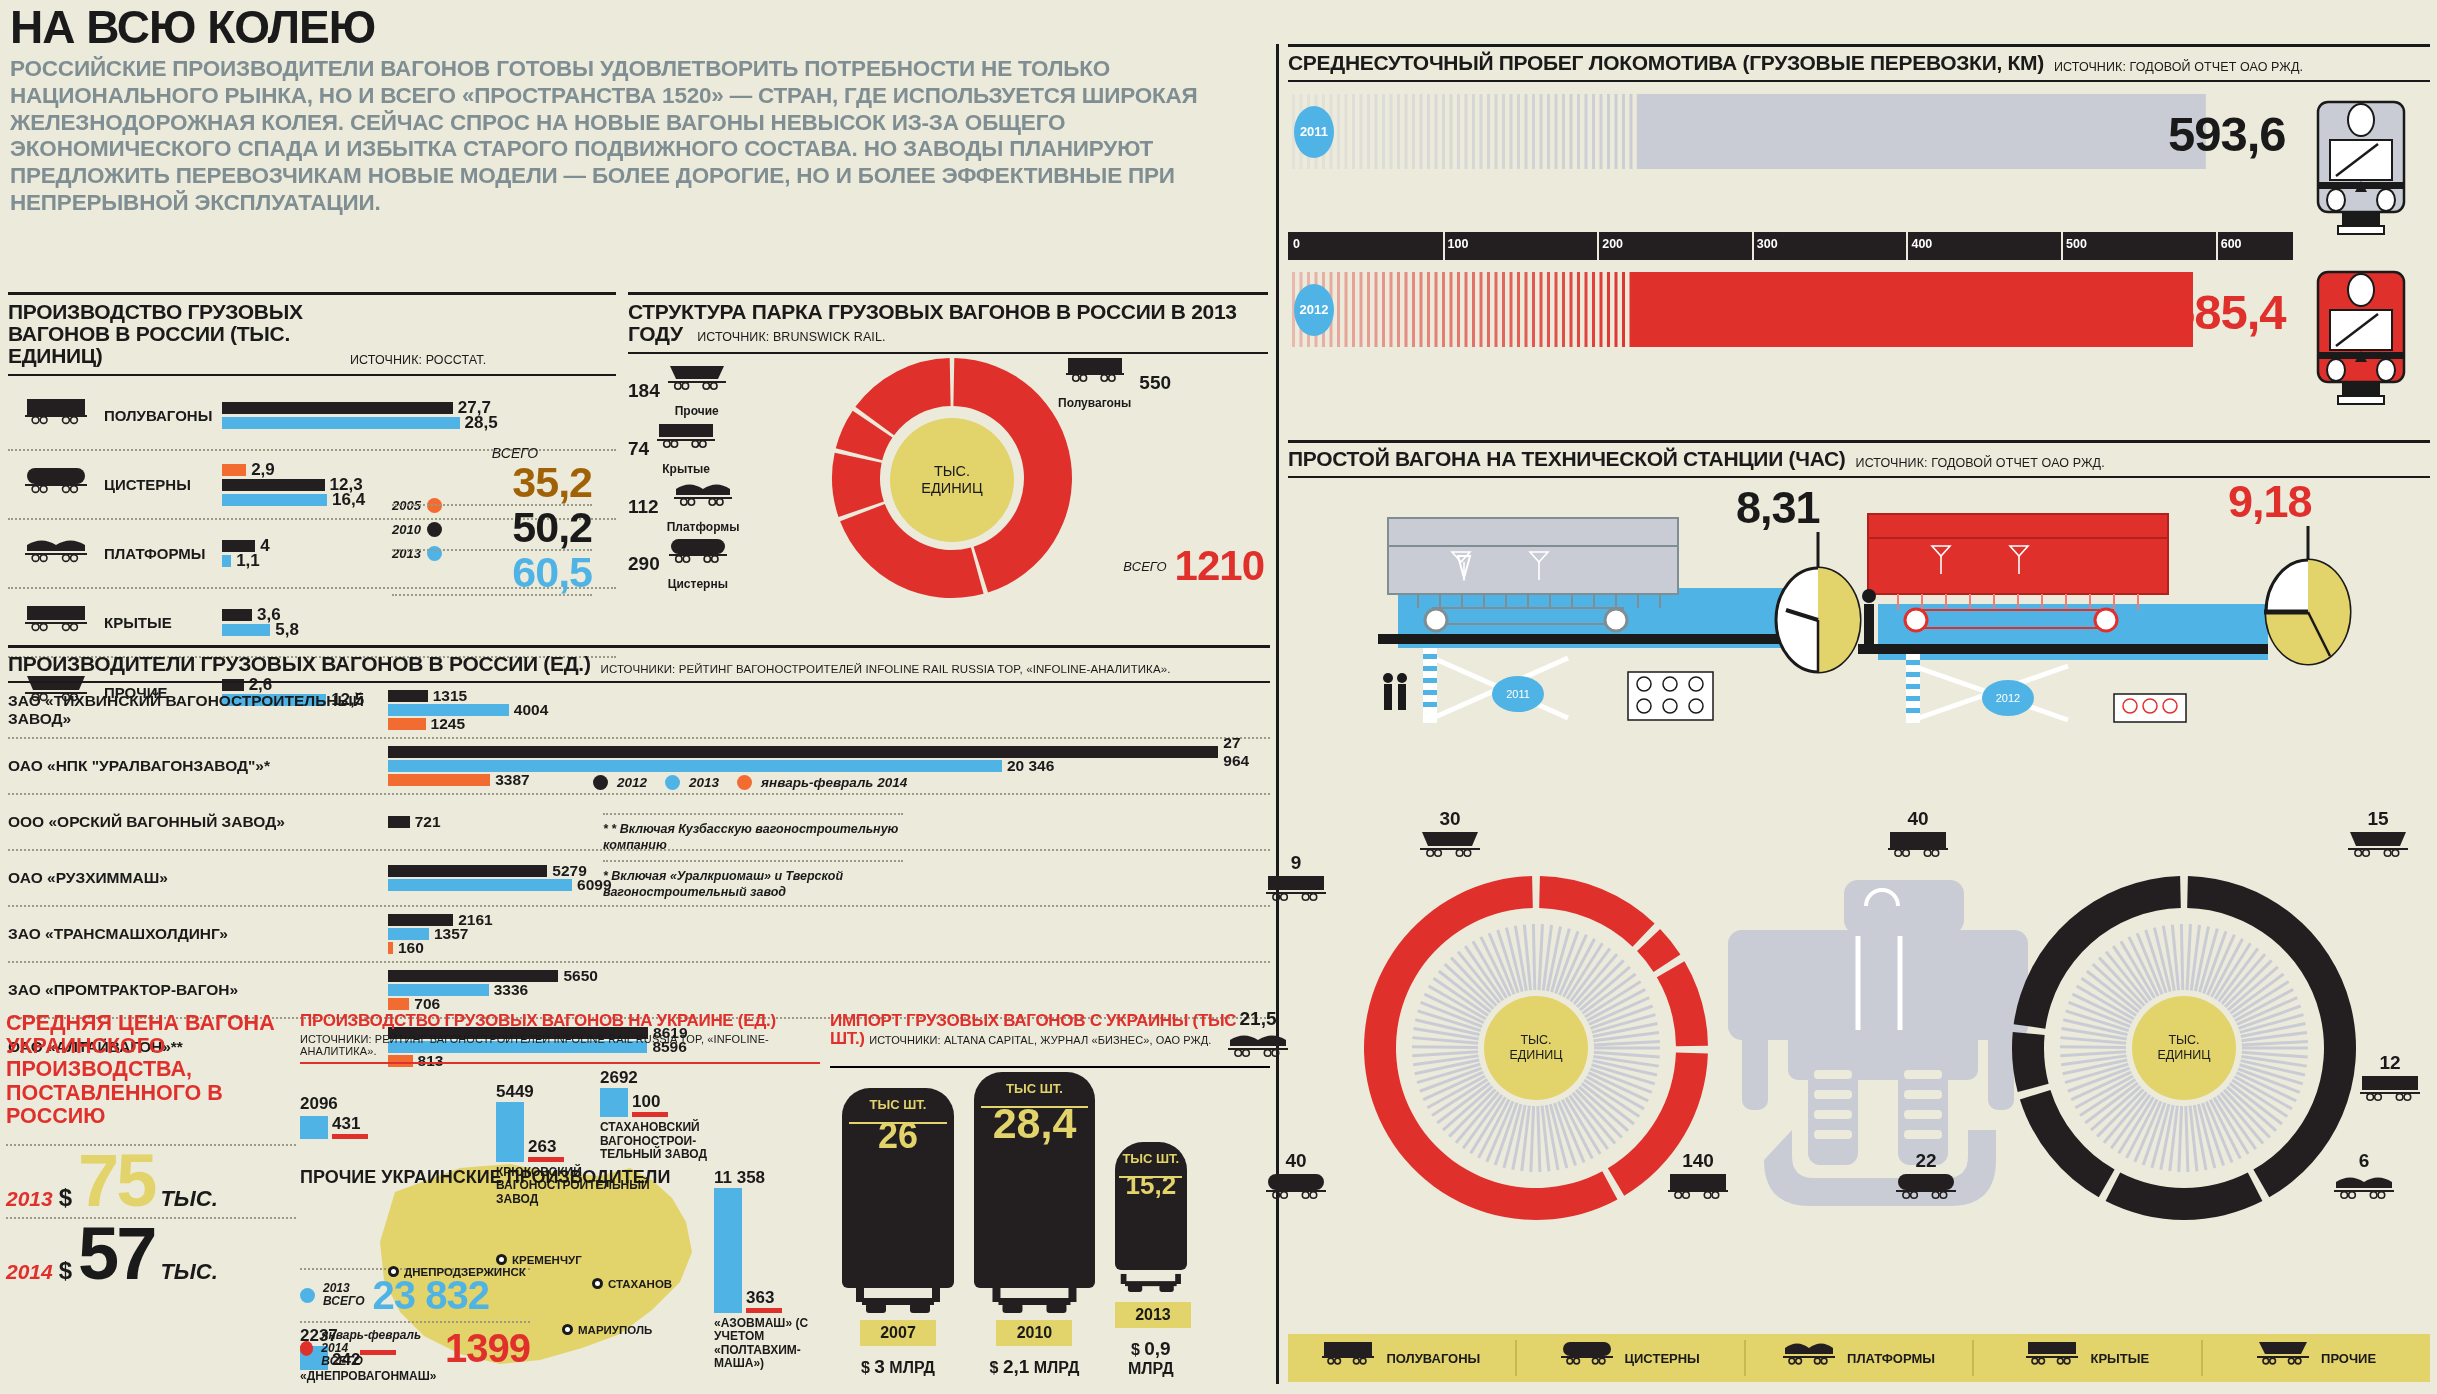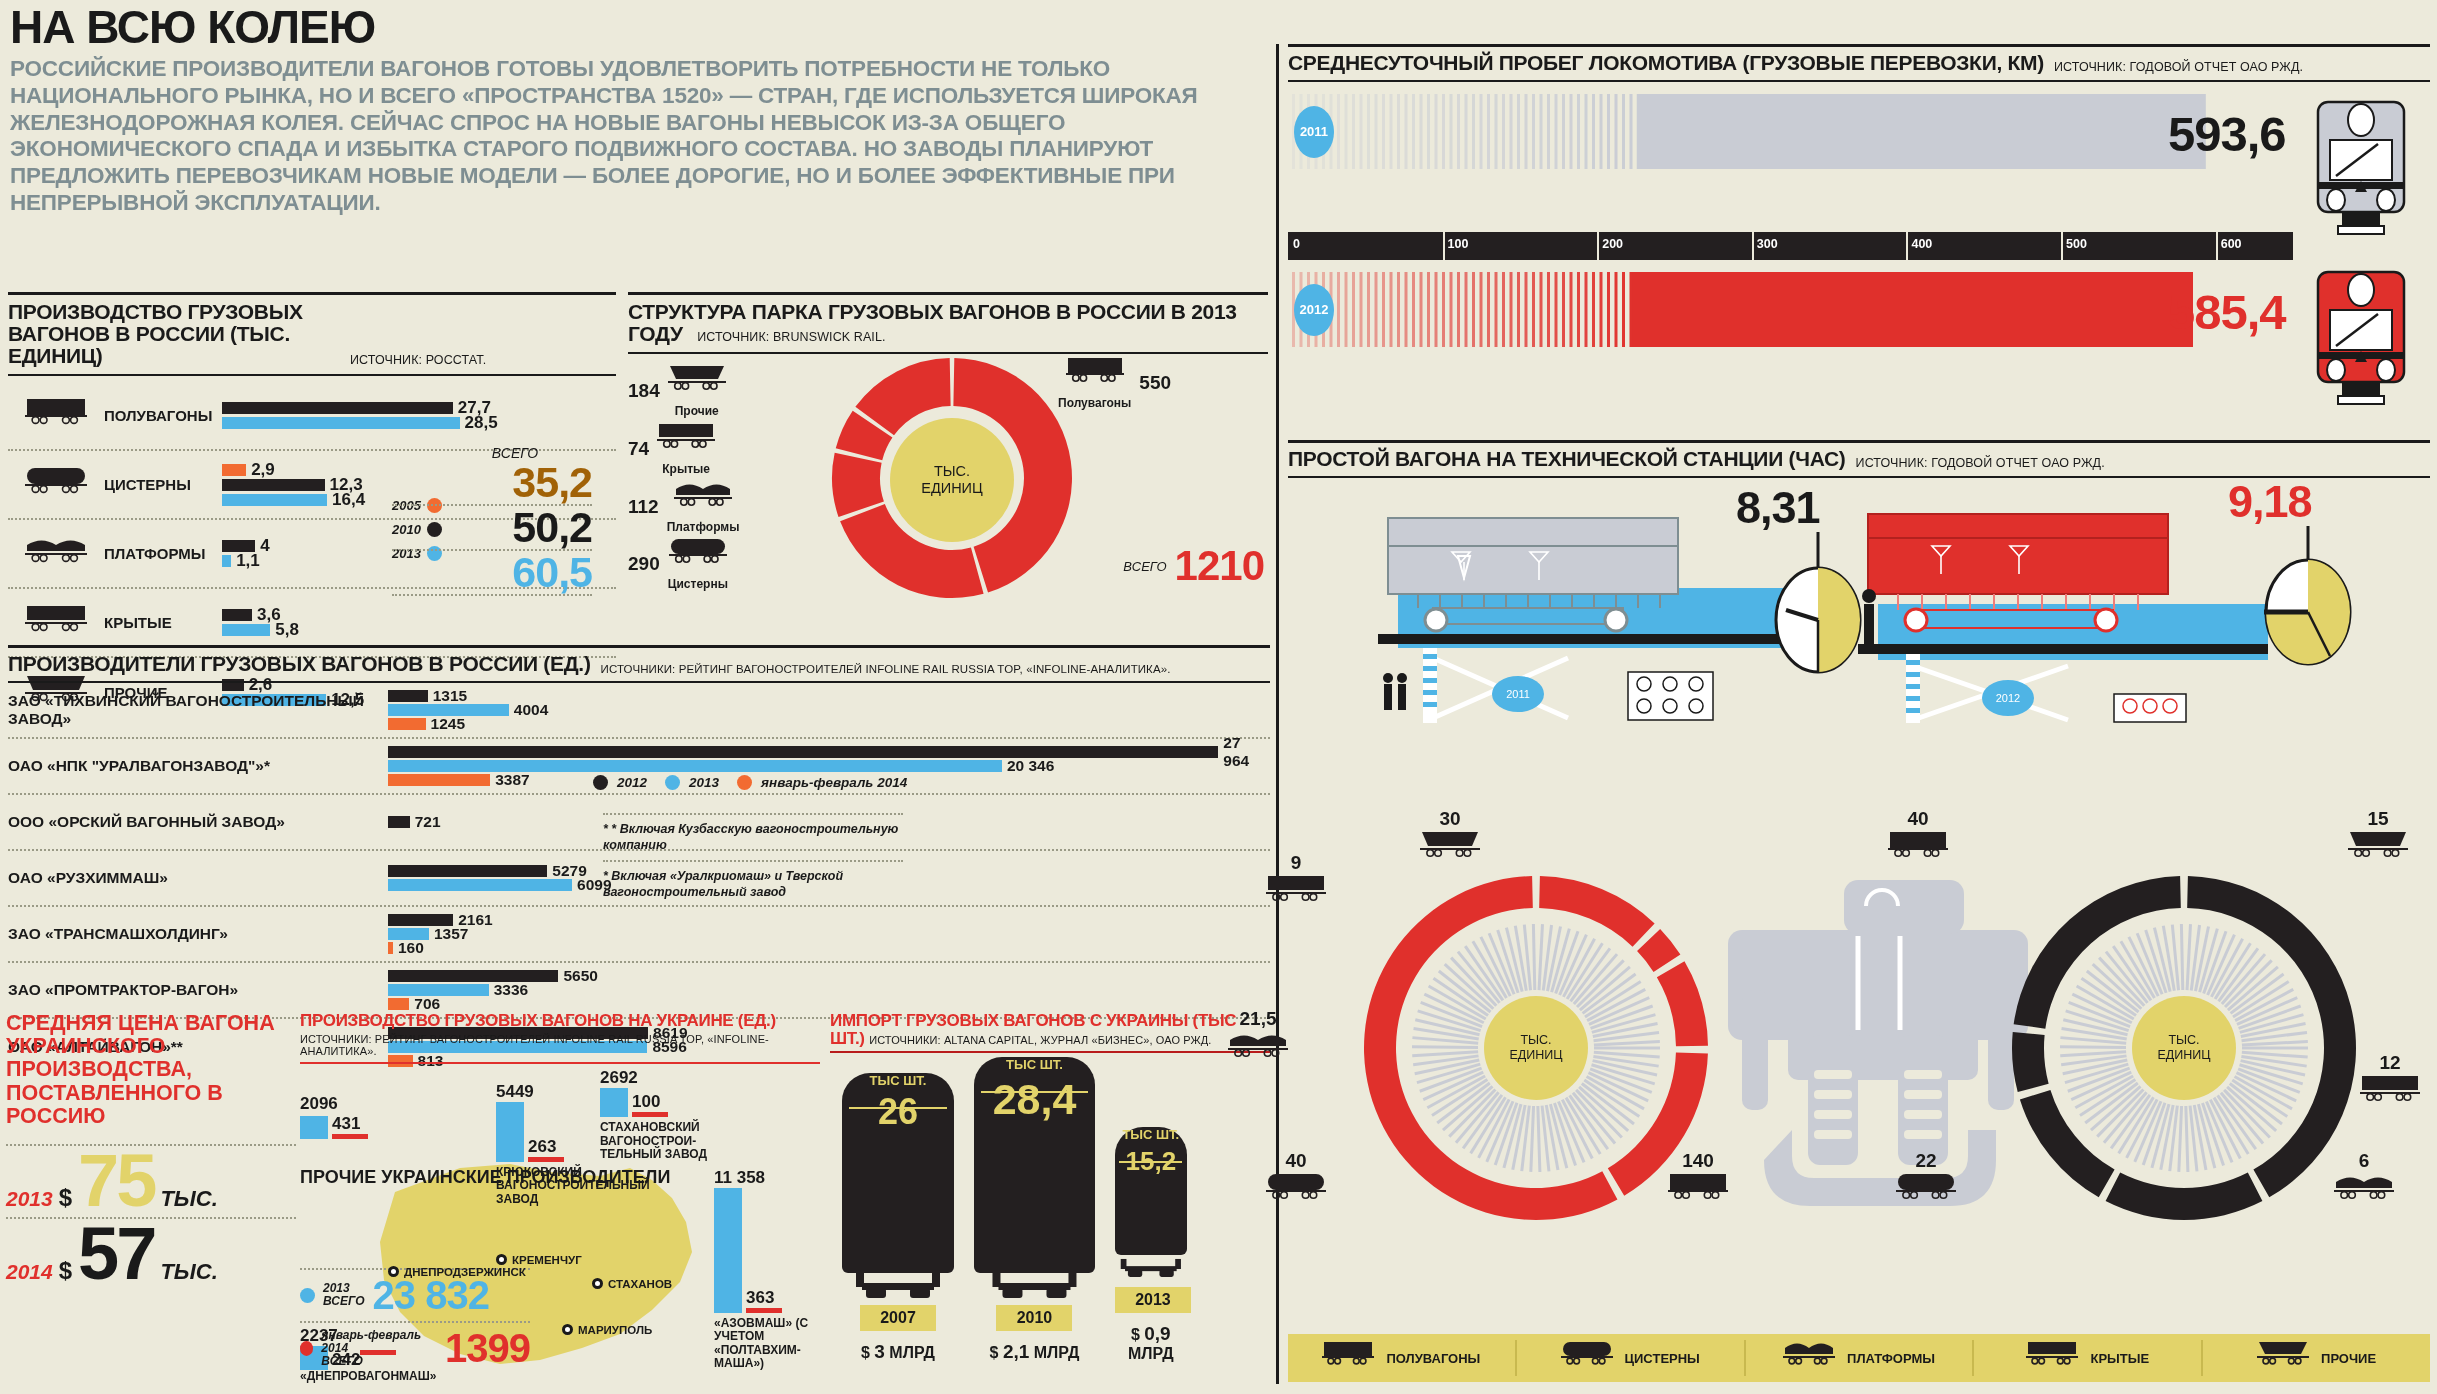--- a/index.html
+++ b/index.html
@@ -98,25 +98,25 @@
   #ukr-other { position:absolute; left:0; top:96px; font-size:18px; font-weight:bold; text-transform:uppercase; line-height:1.1;}
   #ukr-tot { position:absolute; left:0; top:196px; width:230px;}
   .utrow { display:flex; align-items:center; gap:8px; border-top:2px dotted #9a9a86; padding:3px 0;}
   .utrow .lab { font-size:12px; font-style:italic; font-weight:bold; line-height:1.1;}
   .utrow .num { font-size:40px; font-weight:bold; letter-spacing:-1px;}
   .city { position:absolute; font-size:11.5px; font-weight:bold; text-transform:uppercase;}
   .citydot { position:absolute; width:11px; height:11px; border-radius:50%; background:#fff; border:3px solid #1a1a1a;}
 
   
   #imp { position:absolute; left:830px; top:1012px; width:440px;}
-  #imp-head { border-bottom:2px solid #b91c1c; padding-bottom:3px;}
+  #imp-head { border-bottom:2px solid #000000; padding-bottom:18px;}
   #imp-body { position:relative; height:300px; margin-top:10px; display:flex; align-items:flex-end; gap:20px; padding-left:12px;}
   .tank { position:relative; width:118px; }
   .tank .body { background:#231f20; border-radius:28px 28px 6px 6px; position:relative; }
-  .tank .unit { color:#e2d36a; font-size:13px; text-align:center; font-weight:bold;}
+  .tank .unit { color:#e2d36a; font-size:13px; text-align:center; padding-top:9px; font-weight:bold;}
   .tank .val { color:#e2d36a; font-size:40px; font-weight:bold; text-align:center; line-height:1.0; padding:6px 0 12px;}
   .tank .plate { background:#e2d36a; width:76px; margin:0 auto; text-align:center; font-size:16px; font-weight:bold; padding:4px 0; }
   .tank .cost { text-align:center; font-size:16px; font-weight:bold; margin-top:10px;}
   .tank .cost b { font-size:19px;}
 
   
   #rcol { position:absolute; left:1288px; top:44px; width:1142px;}
   .rsec-head { border-top:3px solid #1a1a1a; border-bottom:2px solid #1a1a1a; padding:5px 0 6px; display:flex; align-items:flex-end; gap:10px;}
 
   

